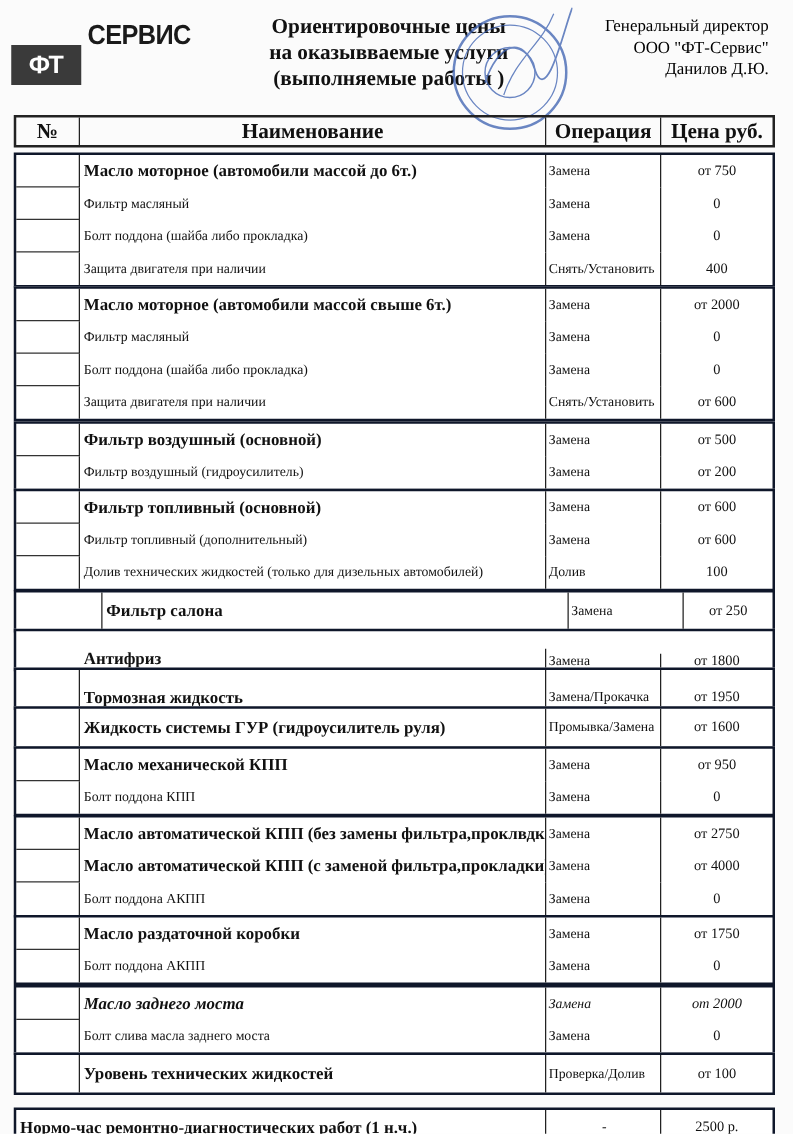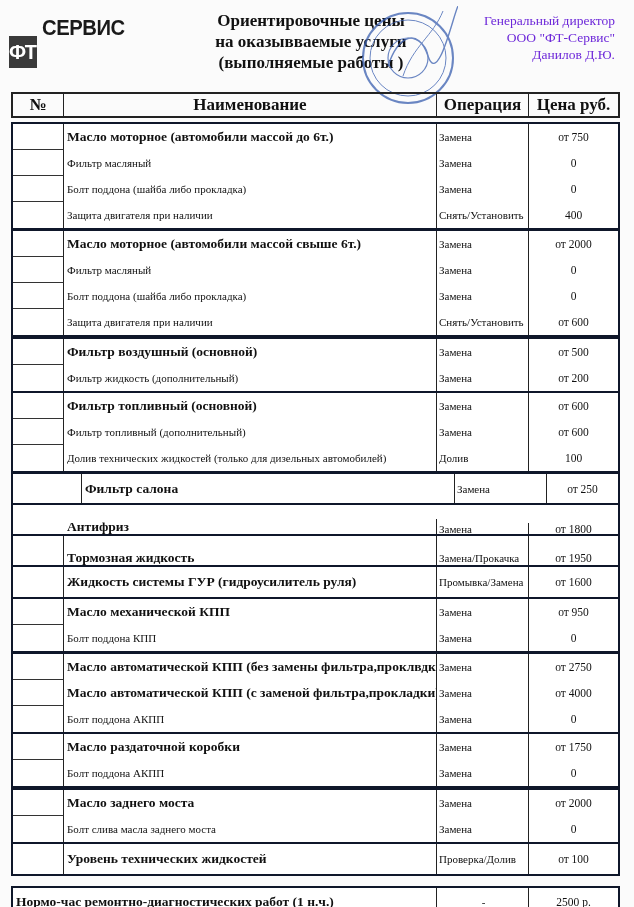--- a/index.html
+++ b/index.html
@@ -1,25 +1,25 @@
 <!DOCTYPE html>
 <html><head>
 <meta charset="utf-8">
 <style>
   html, body { margin:0; padding:0; }
   body { width:634px; height:907px; background:#fbfbfb; position:relative; overflow:hidden;
          font-family:"Liberation Serif", "DejaVu Serif", serif; color:#111; }
   .logo { position:absolute; left:9px; top:12px; height:32px; display:flex; align-items:center; }
   .logo-box { background:#3a3a3a; color:#fff; font-family:"Liberation Sans", sans-serif; font-weight:bold;
-              font-size:20px; padding:2px 0; height:28px; line-height:28px; letter-spacing:-0.5px;margin-top:47px; }
+              font-size:20px; padding:2px 14px; height:28px; line-height:28px; letter-spacing:-0.5px;margin-top:47px; }
   .logo-text { font-family:"Liberation Sans", sans-serif; font-weight:bold; font-size:22px; color:#1a1a1a;
                margin-left:5px; letter-spacing:-0.5px; transform:scaleX(0.92); transform-origin:left; }
   .title { position:absolute; left:196px; top:10px; width:230px; text-align:center; font-weight:bold;
            font-size:17px; line-height:21px; }
-  .approver { position:absolute; right:19px; top:12px; text-align:right; font-size:13.5px; line-height:17px; color:#6d28d9; }
+  .approver { position:absolute; right:19px; top:12px; text-align:right; font-size:13.5px; line-height:17px; color:#000000; }
   .stamp { position:absolute; left:358px; top:6px; width:100px; height:100px; pointer-events:none; opacity:0.75; }
 
   .hdr { position:absolute; left:11px; top:92px; width:609px; height:26px; border:2px solid #222;
          box-sizing:border-box; display:flex; font-weight:bold; font-size:17px; }
   .hdr div { display:flex; align-items:center; justify-content:center; border-right:1.5px solid #222; box-sizing:border-box; }
   .hdr div:last-child { border-right:none; }
   .c-num { width:51px; } .c-name { width:373px; } .c-op { width:92px; } .c-price { flex:1; }
 
   .group { position:absolute; left:11px; width:609px; border:2px solid #0f172a; box-sizing:border-box; background:#fff; }
   .row { display:flex; box-sizing:border-box; }
@@ -124,21 +124,21 @@
     </div>
     <div class="group" style="top: 337px; height: 56px;">
       <div class="row" style="height: 26px;">
         <div class="c-num"></div>
         <div class="c-name bold">Фильтр воздушный (основной)</div>
         <div class="c-op">Замена</div>
         <div class="c-price">от 500</div>
       </div>
       <div class="row" style="height: 26px;">
         <div class="c-num"></div>
-        <div class="c-name">Фильтр жидкость (дополнительный)</div>
+        <div class="c-name">Фильтр воздушный (гидроусилитель)</div>
         <div class="c-op">Замена</div>
         <div class="c-price">от 200</div>
       </div>
     </div>
     <div class="group" style="top: 391px; height: 82px;">
       <div class="row" style="height: 26px;">
         <div class="c-num"></div>
         <div class="c-name bold">Фильтр топливный (основной)</div>
         <div class="c-op">Замена</div>
         <div class="c-price">от 600</div>
@@ -230,21 +230,21 @@
         <div class="c-price">от 1750</div>
       </div>
       <div class="row" style="height: 26px;">
         <div class="c-num"></div>
         <div class="c-name">Болт поддона АКПП</div>
         <div class="c-op">Замена</div>
         <div class="c-price">0</div>
       </div>
     </div>
     <div class="group" style="top: 788px; height: 56px;">
-      <div class="row" style="height: 26px;">
+      <div class="row" style="height: 26px; font-style: italic;">
         <div class="c-num"></div>
         <div class="c-name bold">Масло заднего моста</div>
         <div class="c-op">Замена</div>
         <div class="c-price">от 2000</div>
       </div>
       <div class="row" style="height: 26px;">
         <div class="c-num"></div>
         <div class="c-name">Болт слива масла заднего моста</div>
         <div class="c-op">Замена</div>
         <div class="c-price">0</div>

